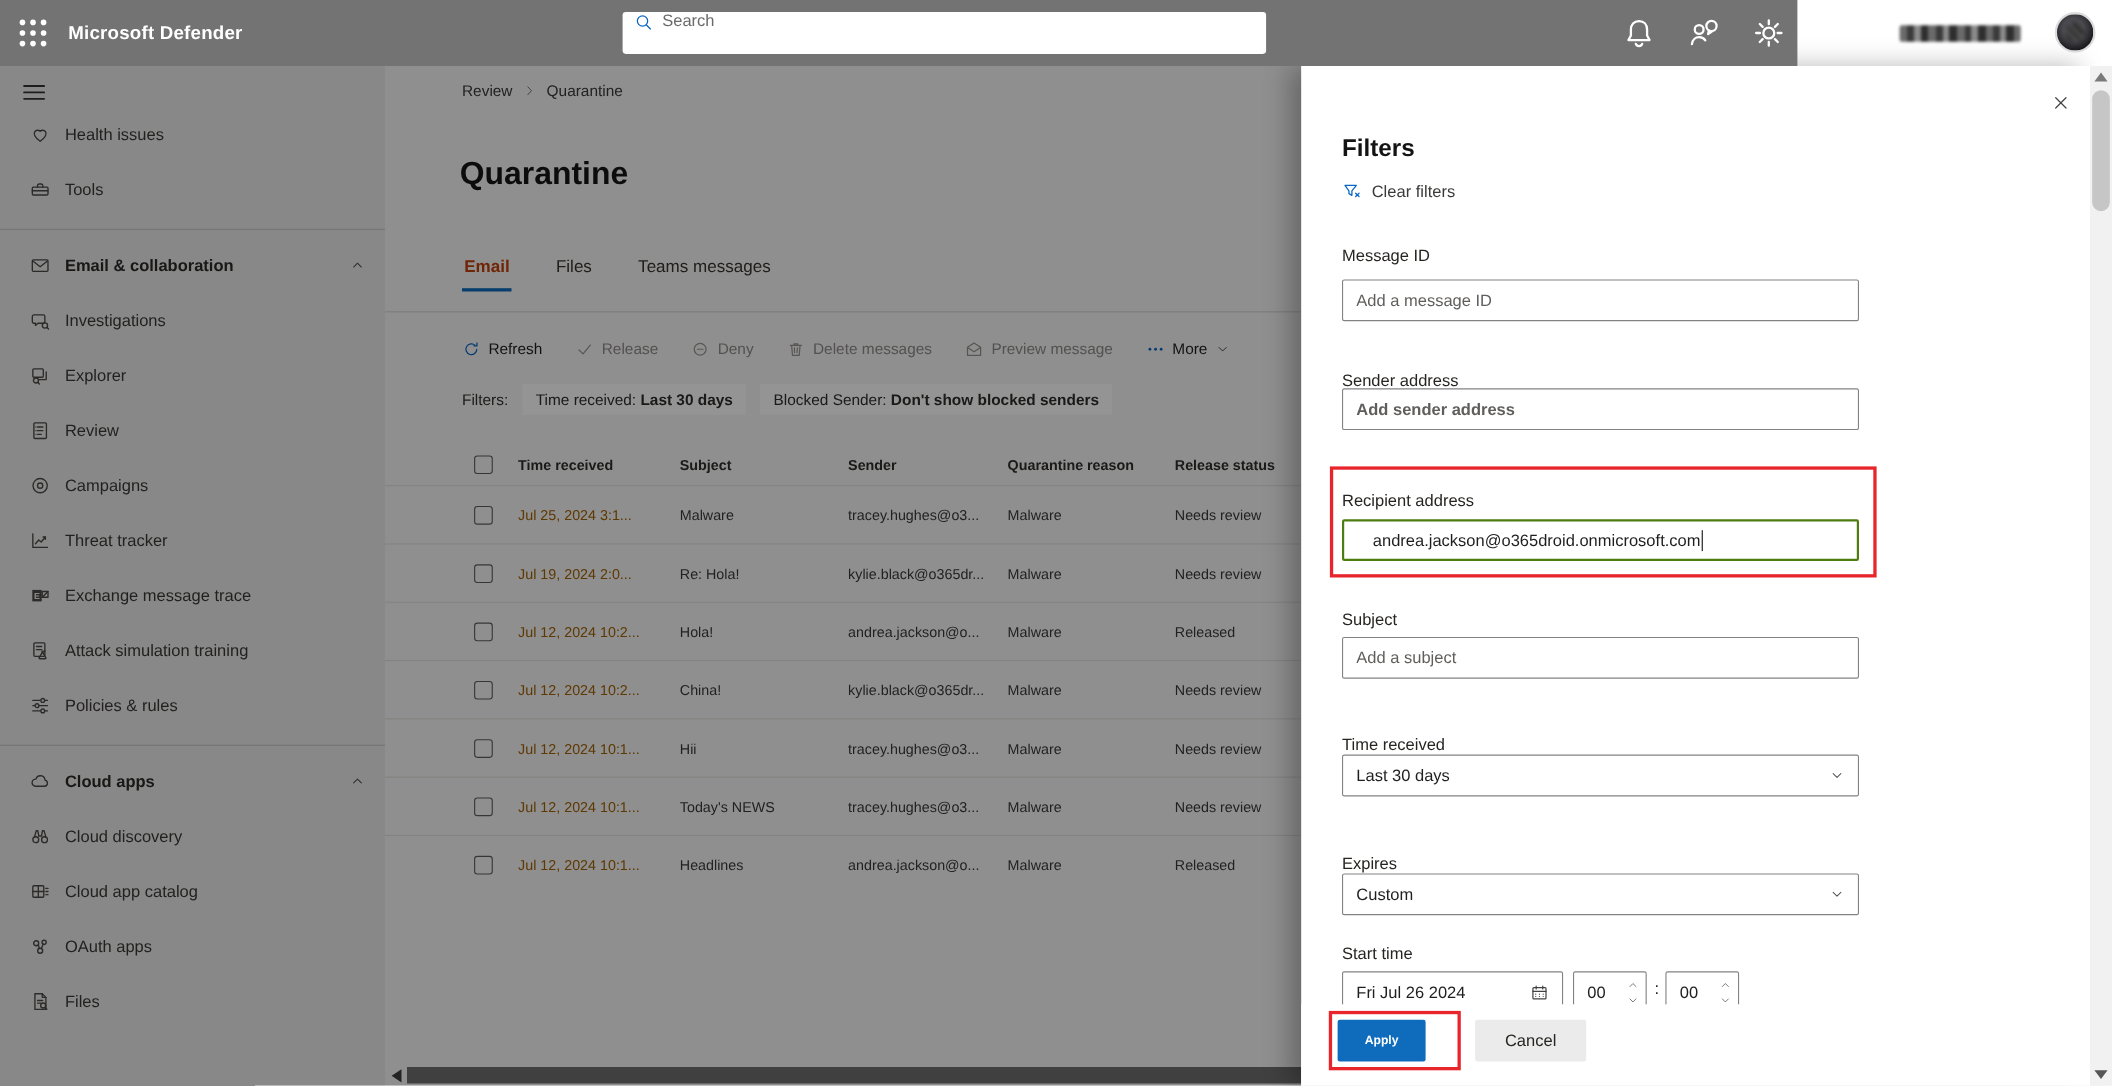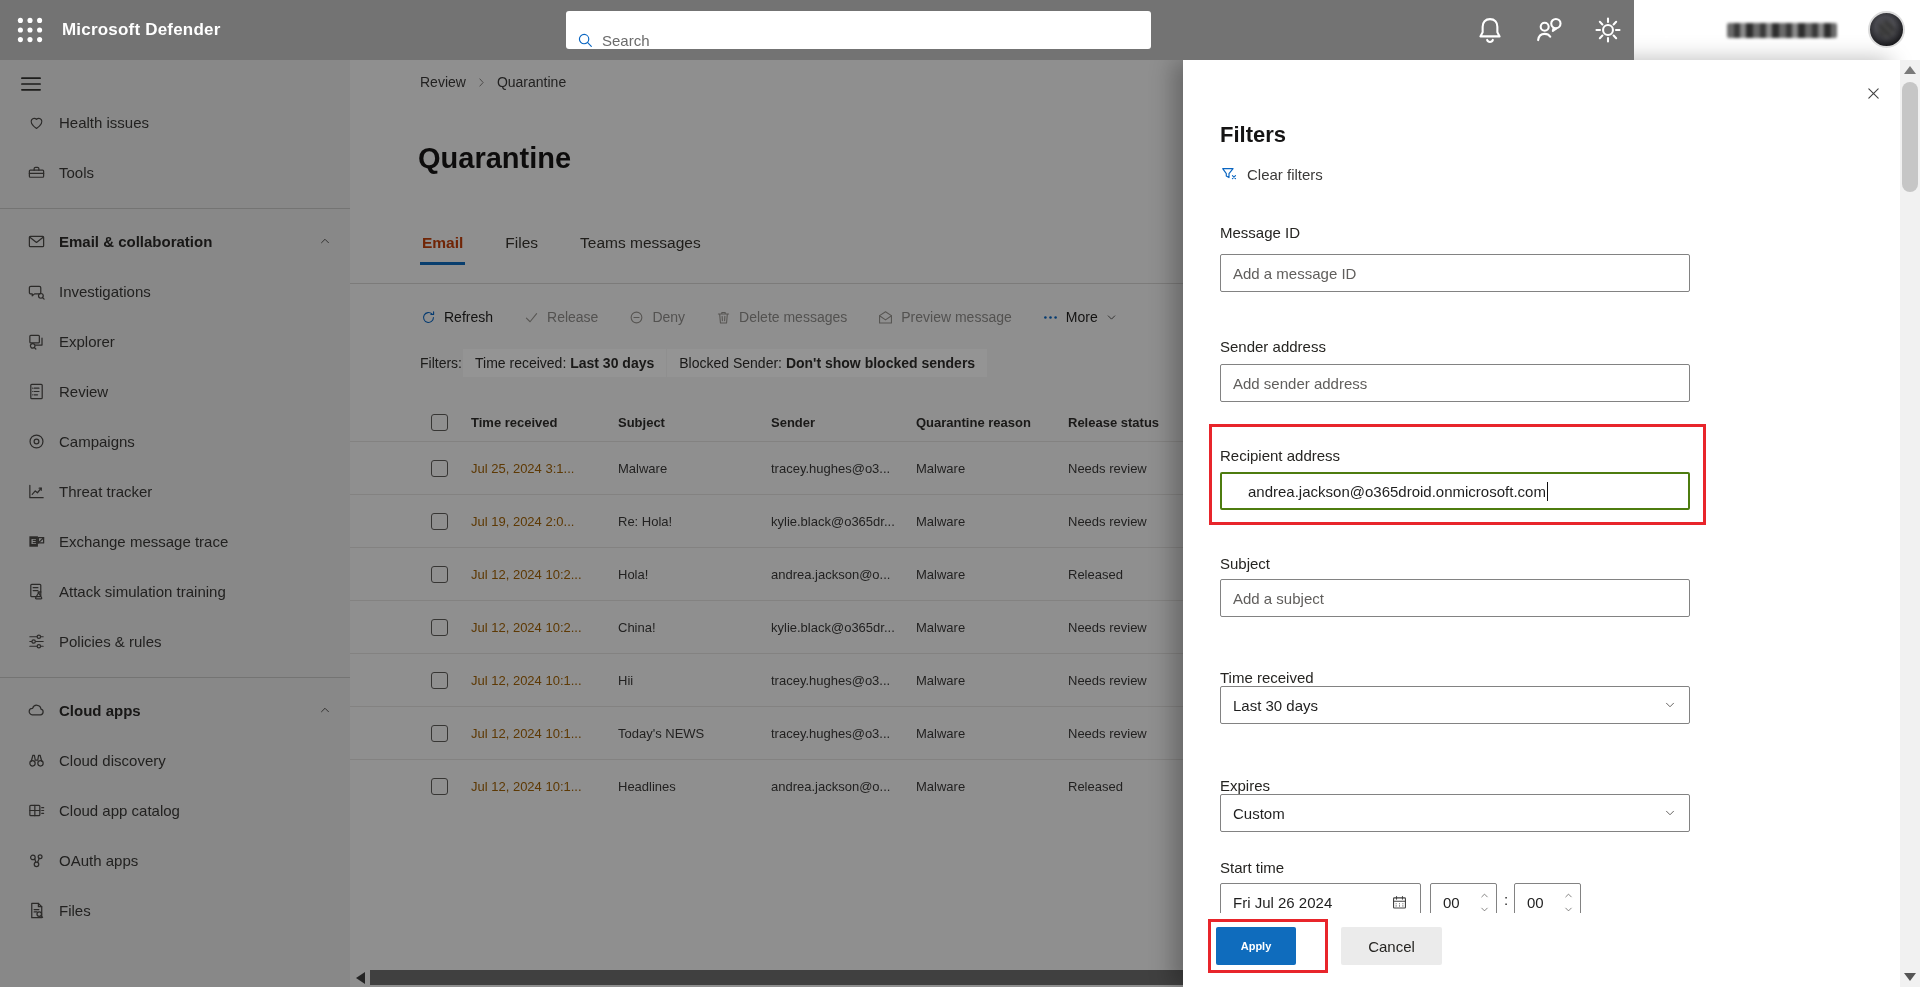--- a/index.html
+++ b/index.html
@@ -7,21 +7,21 @@
 .ic{display:inline-flex;width:20px;height:20px;align-items:center;justify-content:center;flex:none}
 .ic svg{width:100%;height:100%}
 .ic.t{width:17px;height:17px}
 .ic.sm{width:13px;height:13px}
 .ic.xs{width:11px;height:11px}
 
 
 #topbar{position:absolute;left:0;top:0;width:1634px;height:60px;background:#737373;color:#fff;z-index:50}
 #waffle{position:absolute;left:14px;top:14px;width:32px;height:32px;display:flex;align-items:center;justify-content:center;color:#fff}
 #app-title{position:absolute;left:62px;top:0;height:60px;display:flex;align-items:center;font-size:17px;font-weight:700;letter-spacing:.2px}
-#searchbox{position:absolute;left:566px;top:11px;width:585px;height:38px;background:#fff;border-radius:3px;display:flex;align-items:flex-end;padding:0 10px;gap:8px}
+#searchbox{position:absolute;left:566px;top:11px;width:585px;height:38px;background:#fff;border-radius:3px;display:flex;align-items:flex-start;padding:0 10px;gap:8px}
 #searchbox .ic{color:#0a66c2;width:18px;height:18px}
 #search-input{border:none;outline:none;flex:1;font-size:15px;color:#333;font-family:"Liberation Sans",sans-serif;background:transparent}
 #search-input::placeholder{color:#6b6b6b}
 #topbar-right{position:absolute;left:1474px;top:14px;height:32px;display:flex;gap:27px;align-items:center}
 .tb-btn{width:32px;height:32px;display:flex;align-items:center;justify-content:center;color:#fff;cursor:pointer}
 #user-redacted{position:absolute;left:1727px;top:23px;width:110px;height:15px;border-radius:2px;
   background:repeating-linear-gradient(90deg,#6a6a6a 0 7px,#3a3a3a 7px 13px,#8a8a8a 13px 19px,#2e2e2e 19px 26px);filter:blur(1.6px)}
 #avatar{position:absolute;left:1868px;top:11px;width:37px;height:37px;border-radius:50%;border:2px solid #dcdcdc;
   background:radial-gradient(circle at 45% 40%,#4a4a50 0 35%,#17171a 75%);overflow:hidden}
 #avatar::after{content:"";position:absolute;inset:8px;border-radius:50%;background:repeating-linear-gradient(45deg,#555 0 3px,#222 3px 6px);filter:blur(2px)}
@@ -44,21 +44,21 @@
 #page-title{position:absolute;left:68px;top:82px;font-size:29px;font-weight:800;color:#171615}
 #tabs{position:absolute;left:70px;top:168px;display:flex;gap:38px}
 .tab{font-size:15.5px;color:#37352f;padding:6px 2px 10px 2px;cursor:pointer}
 .tab.active{font-weight:700;color:#c2410c;border-bottom:3px solid #0f6cbd}
 #tab-divider{position:absolute;left:0;top:223px;width:833px;height:1px;background:#d6d4d2}
 #toolbar{position:absolute;left:70px;top:240px;height:34px;display:flex;align-items:center;gap:30px}
 .tool{display:flex;align-items:center;gap:7px;font-size:14px;color:#201f1e;cursor:pointer;white-space:nowrap}
 .tool .ic{color:#0a66c2}
 .tool.disabled{color:#8f8d8b;cursor:default}
 .tool.disabled .ic{color:#97948f}
-#chips{position:absolute;left:70px;top:289px;height:28px;display:flex;align-items:center;gap:1px}
+#chips{position:absolute;left:70px;top:289px;height:28px;display:flex;align-items:center;gap:13px}
 #chips-label{font-size:14px;color:#33322f}
 .chip{height:28px;background:#fff;display:flex;align-items:center;padding:0 12px;font-size:14px;color:#2f2e2c;white-space:nowrap;cursor:pointer}
 .chip b{font-weight:700}
 #table{position:absolute;left:0;top:344px;width:833px}
 .trow{display:grid;grid-template-columns:40px 147px 153px 145px 152px 1fr;align-items:center;padding-left:81px;height:53px;border-top:1px solid #e2e0de}
 .trow.thead{height:37px;border-top:none;font-weight:700}
 .hcell{font-size:13px;font-weight:700;color:#2f2e2c}
 .cell{font-size:13px;color:#3b3a39;white-space:nowrap;overflow:hidden}
 .cell.time{font-weight:400;color:#a16207;font-size:13px}
 .cbx{width:17px;height:17px;border:1.6px solid #5f5d5b;border-radius:3px;background:transparent;cursor:pointer}
@@ -523,21 +523,21 @@
           <path d="M13.8 11.8l3.4 3.4M17.2 11.8l-3.4 3.4"></path>
         </svg>
       </span>
     <span>Clear filters</span>
   </div>
 
   <div class="f-label" style="top:163px">Message ID</div>
   <input class="f-input" style="top: 194px;" placeholder="Add a message ID">
 
   <div class="f-label" style="top:277px">Sender address</div>
-  <input class="f-input" style="top: 304px;" placeholder="Add sender address">
+  <input class="f-input" style="top: 293px; font-weight: bold;" placeholder="Add sender address">
 
   <div id="red-box-recipient"></div>
   <div class="f-label" style="top:386px">Recipient address</div>
   <div class="f-input" id="recipient-input" style="top:412px">
     <span>andrea.jackson@o365droid.onmicrosoft.com</span>
       <span class="caret"></span>
   </div>
 
   <div class="f-label" style="top:494px">Subject</div>
   <input class="f-input" style="top: 519px;" placeholder="Add a subject">

